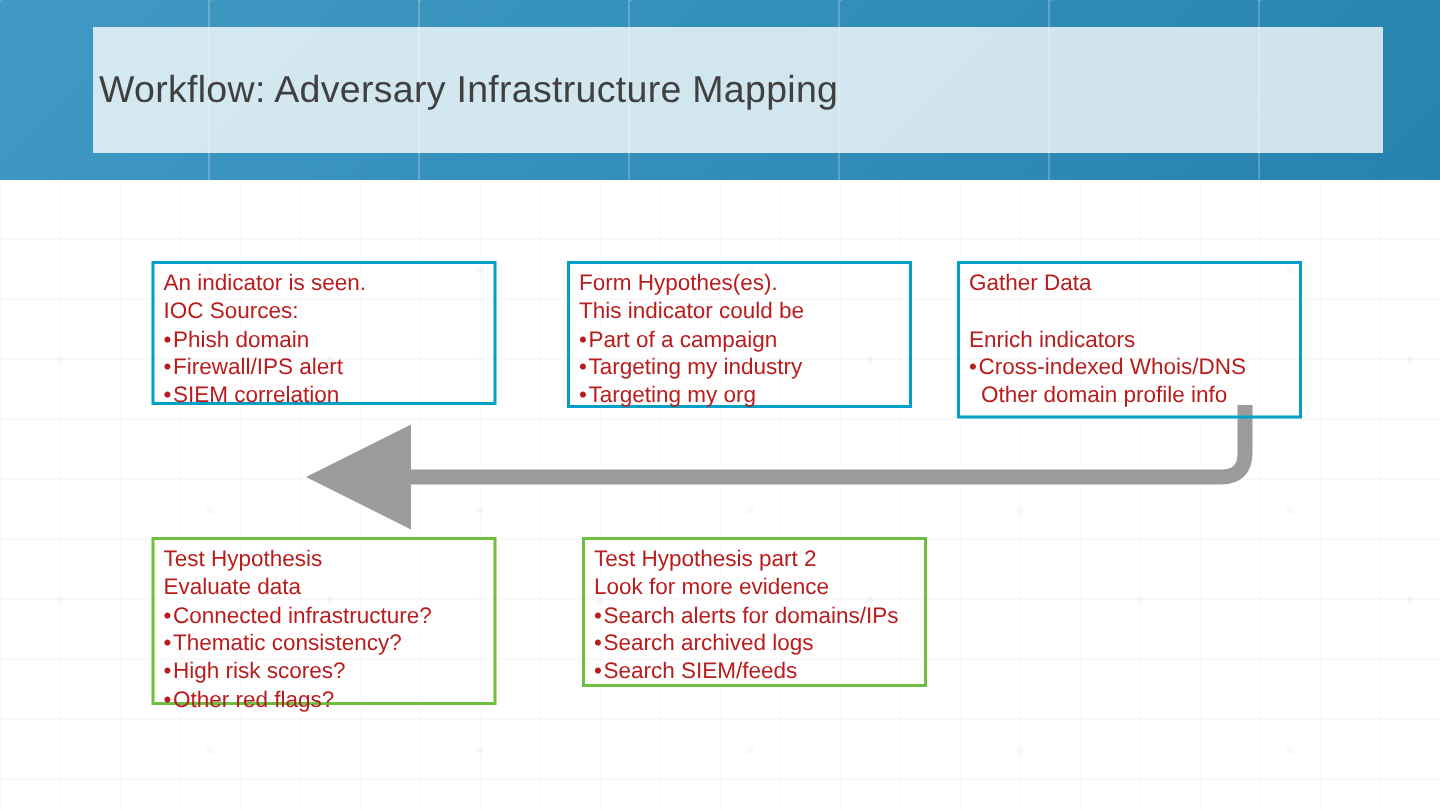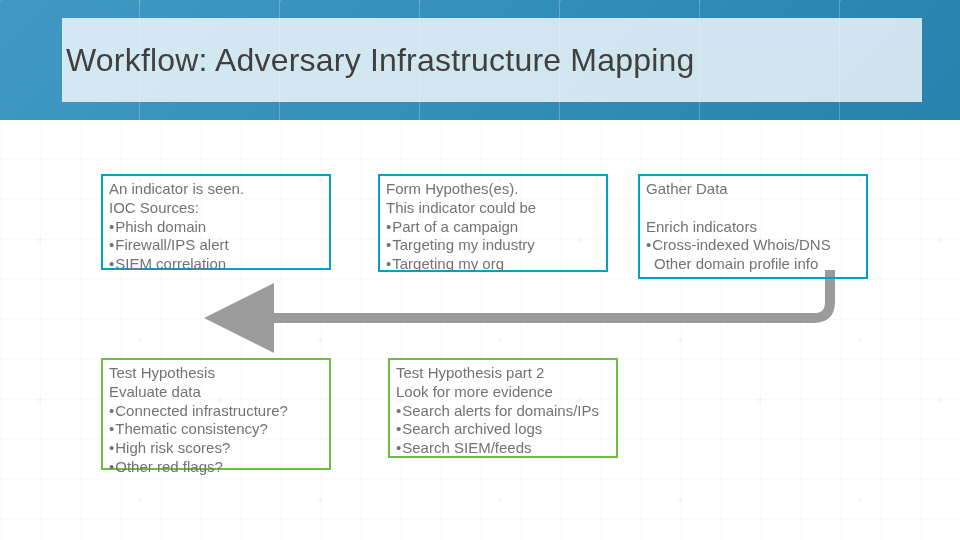--- a/index.html
+++ b/index.html
@@ -20,21 +20,21 @@
     background-size: 140px 140px, 140px 140px, 140px 140px, 100% 100%;
   }
   .title-wrap {
     position: absolute;
     left: 62px; top: 18px;
     width: 860px; height: 84px;
     background: rgba(255,255,255,0.78);
     display: flex; align-items: center;
   }
   .title {
-    font-size: 32px;
+    font-size: 25px;
     font-weight: 400;
     color: #404040;
     padding-left: 4px;
     letter-spacing: 0.2px;
   }
 
   
   .board-bg {
     position: absolute;
     left: 0; top: 120px;
@@ -49,21 +49,21 @@
 
   
   .box {
     position: absolute;
     width: 230px;
     border: 2px solid;
     background: rgba(255,255,255,0.0);
     padding: 4px 6px 6px 6px;
     font-size: 15px;
     line-height: 1.25;
-    color: #737373;
+    color: #b91c1c;
   }
   .box.blue  { border-color: #00a0c8; }
   .box.green { border-color: #6cbf3f; }
   .box .hd { display: block; }
   .box .sub { display: block; }
   .box .bul::before { content: "•"; margin-right: 1px; }
   .box .indent { padding-left: 8px; display: block; }
   .bold { font-weight: 700; }
 
   

